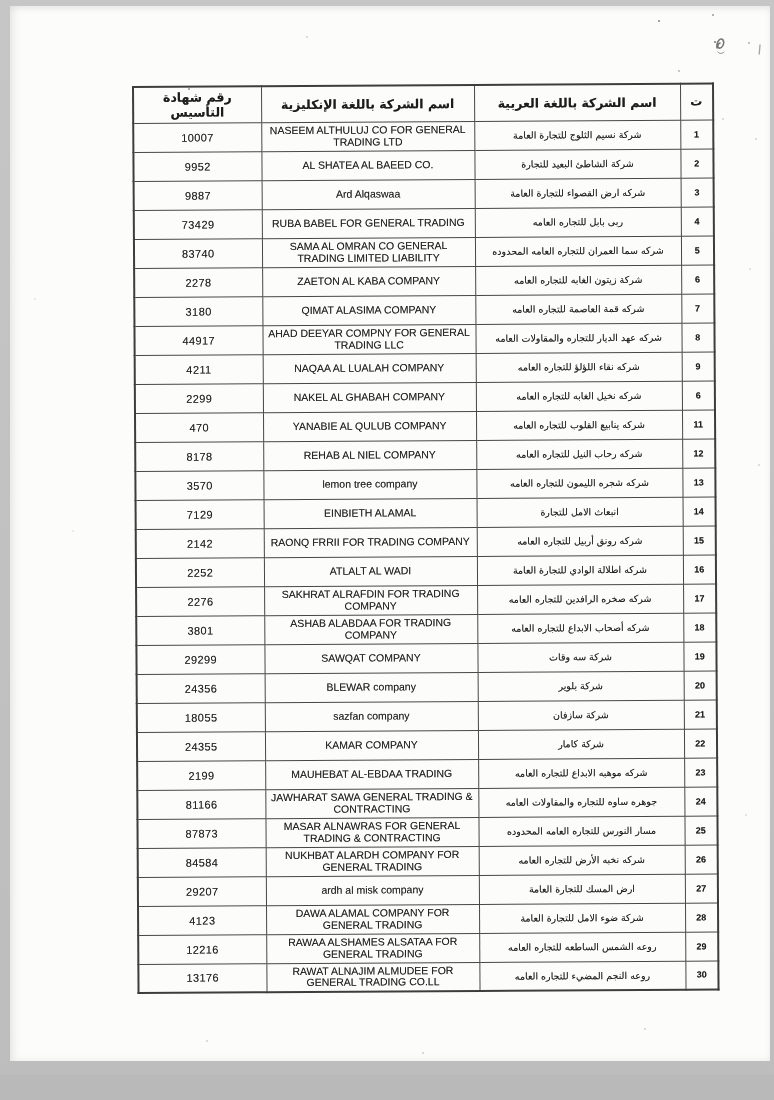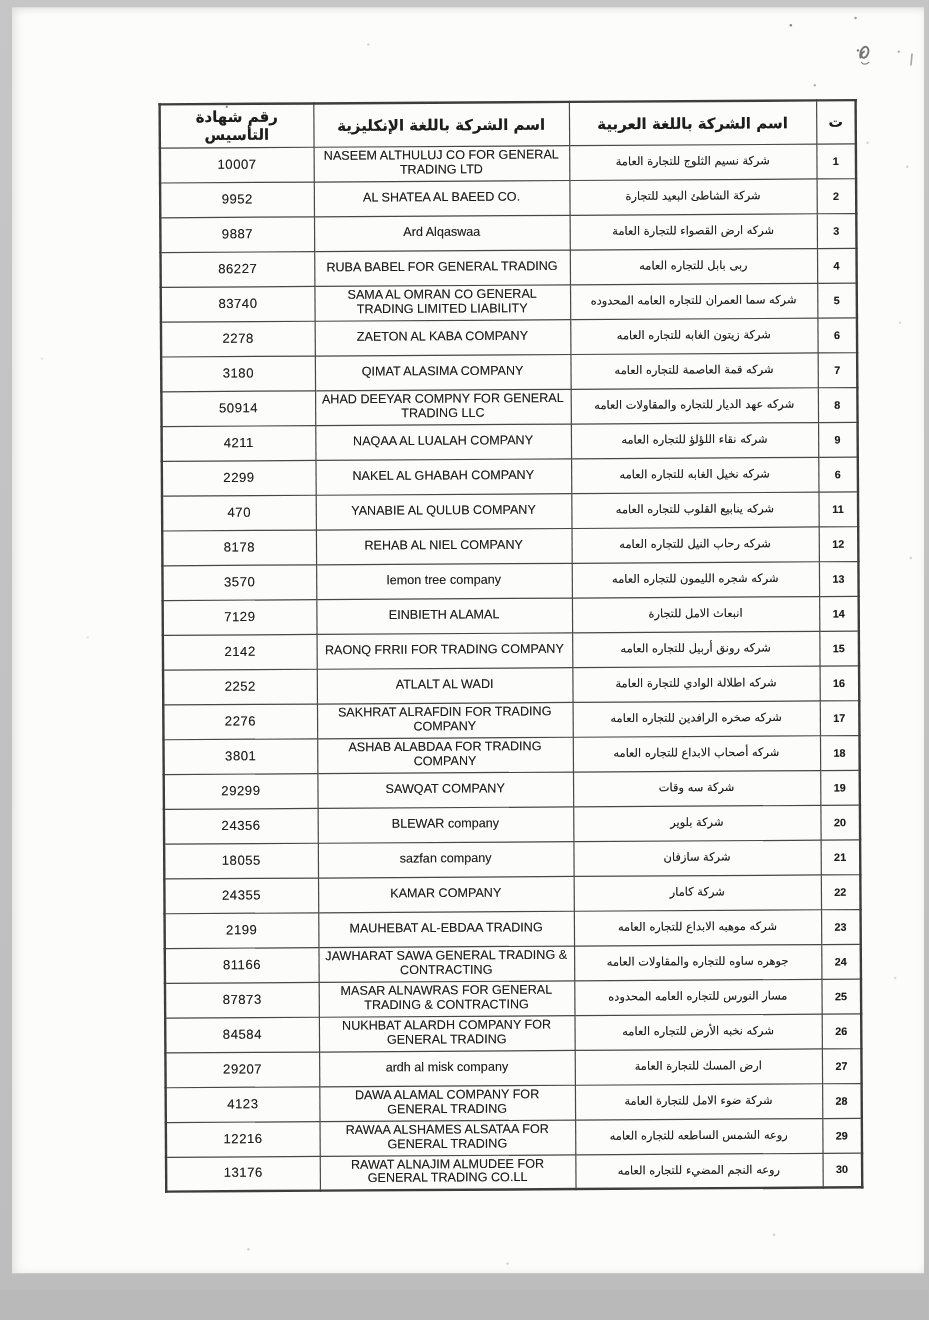--- a/index.html
+++ b/index.html
@@ -159,21 +159,21 @@
     <td class="ar" dir="rtl">شركة الشاطئ البعيد للتجارة</td>
     <td class="seq">2</td>
   </tr>
             <tr>
     <td class="num">9887</td>
     <td class="en">Ard Alqaswaa</td>
     <td class="ar" dir="rtl">شركه ارض القصواء للتجارة العامة</td>
     <td class="seq">3</td>
   </tr>
             <tr>
-    <td class="num">86227</td>
+    <td class="num">73429</td>
     <td class="en">RUBA BABEL FOR GENERAL TRADING</td>
     <td class="ar" dir="rtl">ربى بابل للتجاره العامه</td>
     <td class="seq">4</td>
   </tr>
             <tr>
     <td class="num">83740</td>
     <td class="en">SAMA AL OMRAN CO GENERAL TRADING LIMITED LIABILITY</td>
     <td class="ar" dir="rtl">شركه سما العمران للتجاره العامه المحدوده</td>
     <td class="seq">5</td>
   </tr>
@@ -183,21 +183,21 @@
     <td class="ar" dir="rtl">شركة زيتون الغابه للتجاره العامه</td>
     <td class="seq">6</td>
   </tr>
             <tr>
     <td class="num">3180</td>
     <td class="en">QIMAT ALASIMA COMPANY</td>
     <td class="ar" dir="rtl">شركه قمة العاصمة للتجاره العامه</td>
     <td class="seq">7</td>
   </tr>
             <tr>
-    <td class="num">50914</td>
+    <td class="num">44917</td>
     <td class="en">AHAD DEEYAR COMPNY FOR GENERAL TRADING LLC</td>
     <td class="ar" dir="rtl">شركه عهد الديار للتجاره والمقاولات العامه</td>
     <td class="seq">8</td>
   </tr>
             <tr>
     <td class="num">4211</td>
     <td class="en">NAQAA AL LUALAH COMPANY</td>
     <td class="ar" dir="rtl">شركه نقاء اللؤلؤ للتجاره العامه</td>
     <td class="seq">9</td>
   </tr>

